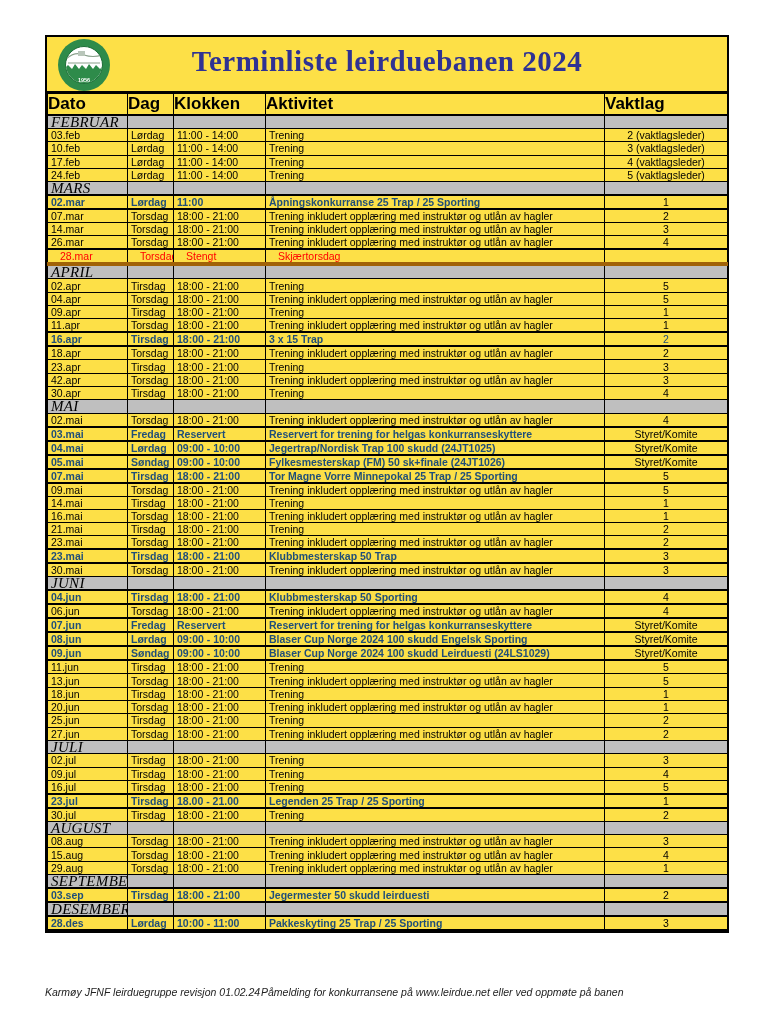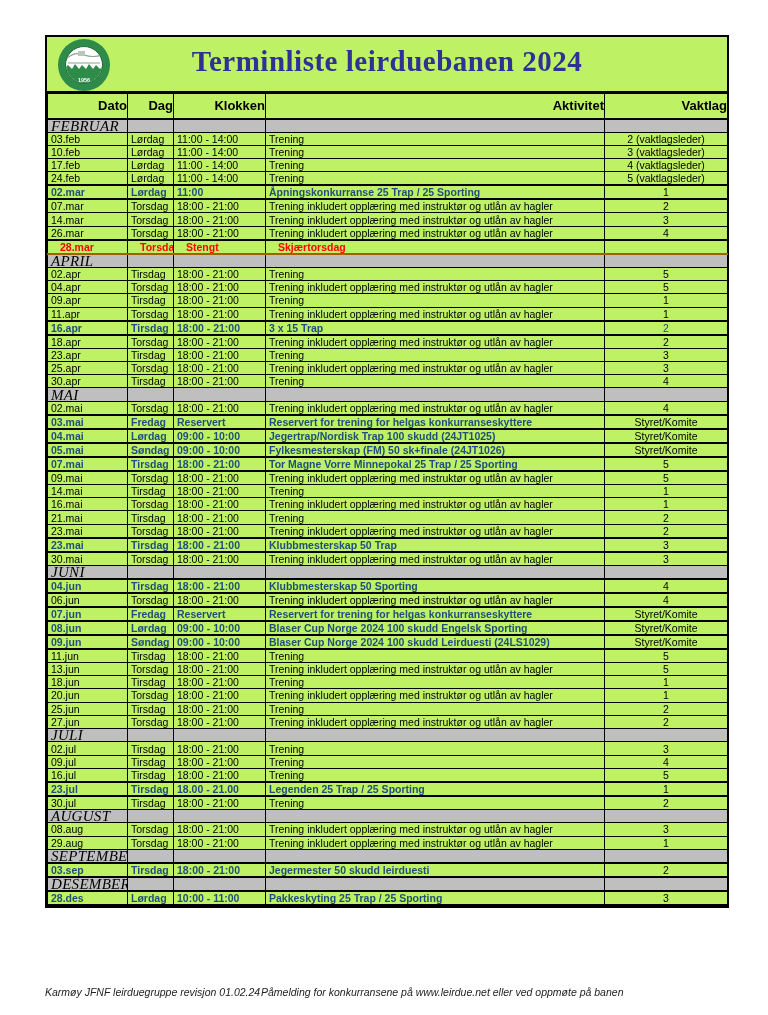--- a/index.html
+++ b/index.html
@@ -10,57 +10,57 @@
     --logo-green:#2e8b4a;
   }
   *{box-sizing:border-box;margin:0;padding:0;}
   html,body{background:#ffffff;}
   body{
     width:768px;height:1015px;position:relative;
     font-family:"Liberation Sans",sans-serif;color:#000;
   }
   .sheet{
     position:absolute;left:45px;top:35px;width:684px;
-    border:2px solid #000;background:#bef264;
+    border:2px solid #000;background:#fde047;
   }
   .titlebar{
     position:relative;height:56px;border-bottom:2px solid #000;
   }
   .logo{position:absolute;left:9px;top:1px;}
   .title{
     position:absolute;left:0;right:0;top:8px;text-align:center;
     font-family:"Liberation Serif",serif;font-weight:700;font-size:29px;
     color:var(--title-color);letter-spacing:.5px;
   }
   table{width:100%;border-collapse:collapse;table-layout:fixed;}
   col.c0{width:80px}col.c1{width:46px}col.c2{width:92px}col.c3{width:339px}col.c4{width:123px}
   th{
     border:1px solid #000;border-bottom:2px solid #000;
-    font-size:13px;font-weight:700;text-align:right;height:25px;
+    font-size:17px;font-weight:700;text-align:left;height:19px;
     white-space:nowrap;overflow:hidden;
   }
   td{
     border:1px solid #000;font-size:10.5px;height:13.3px;line-height:12px;
     padding:0 3px;white-space:nowrap;overflow:hidden;vertical-align:middle;
   }
   td.c4{text-align:center;}
   tr.month td{
     background:var(--month-bg);
     font-family:"Liberation Serif",serif;font-style:italic;
     font-size:15px;letter-spacing:.3px;
   }
   tr.event td{
     color:var(--event-color);font-weight:700;
     border-top:2px solid #000;border-bottom:2px solid #000;
   }
   tr.event td.c4{color:#000;font-weight:400;}
   tr.event td.c4.vblue{color:var(--event-color);}
   tr.closed td{
-    color:var(--closed-color);font-weight:700;
-    border-top:2px solid #000;border-bottom:2px solid #a16207;padding-left:12px;
+    color:var(--closed-color);font-weight:400;
+    border-top:2px solid #000;border-bottom:4px solid #a16207;padding-left:12px;
   }
   .footer{
     position:absolute;left:45px;top:986px;width:684px;display:flex;
     font-style:italic;font-size:10.5px;color:#222;
   }
   .footer .f-left{width:216px;}
 </style>
 </head>
 <body>
 
@@ -131,20 +131,27 @@
           <td class="c3">Trening</td>
           <td class="c4">4 (vaktlagsleder)</td>
         </tr>
         <tr class="">
           <td class="c0">24.feb</td>
           <td class="c1">Lørdag</td>
           <td class="c2">11:00 - 14:00</td>
           <td class="c3">Trening</td>
           <td class="c4">5 (vaktlagsleder)</td>
         </tr>
+        <tr class="month">
+          <td class="c0">MARS</td>
+          <td class="c1"></td>
+          <td class="c2"></td>
+          <td class="c3"></td>
+          <td class="c4"></td>
+        </tr>
         <tr class="event">
           <td class="c0">02.mar</td>
           <td class="c1">Lørdag</td>
           <td class="c2">11:00</td>
           <td class="c3">Åpningskonkurranse 25 Trap / 25 Sporting</td>
           <td class="c4">1</td>
         </tr>
         <tr class="">
           <td class="c0">07.mar</td>
           <td class="c1">Torsdag</td>
@@ -223,21 +230,21 @@
           <td class="c4">2</td>
         </tr>
         <tr class="">
           <td class="c0">23.apr</td>
           <td class="c1">Tirsdag</td>
           <td class="c2">18:00 - 21:00</td>
           <td class="c3">Trening</td>
           <td class="c4">3</td>
         </tr>
         <tr class="">
-          <td class="c0">25.apr</td>
+          <td class="c0">42.apr</td>
           <td class="c1">Torsdag</td>
           <td class="c2">18:00 - 21:00</td>
           <td class="c3">Trening inkludert opplæring med instruktør og utlån av hagler</td>
           <td class="c4">3</td>
         </tr>
         <tr class="">
           <td class="c0">30.apr</td>
           <td class="c1">Tirsdag</td>
           <td class="c2">18:00 - 21:00</td>
           <td class="c3">Trening</td>
@@ -466,20 +473,27 @@
           <td class="c2"></td>
           <td class="c3"></td>
           <td class="c4"></td>
         </tr>
         <tr class="">
           <td class="c0">08.aug</td>
           <td class="c1">Torsdag</td>
           <td class="c2">18:00 - 21:00</td>
           <td class="c3">Trening inkludert opplæring med instruktør og utlån av hagler</td>
           <td class="c4">3</td>
+        </tr>
+        <tr class="">
+          <td class="c0">15.aug</td>
+          <td class="c1">Torsdag</td>
+          <td class="c2">18:00 - 21:00</td>
+          <td class="c3">Trening inkludert opplæring med instruktør og utlån av hagler</td>
+          <td class="c4">4</td>
         </tr>
         <tr class="">
           <td class="c0">29.aug</td>
           <td class="c1">Torsdag</td>
           <td class="c2">18:00 - 21:00</td>
           <td class="c3">Trening inkludert opplæring med instruktør og utlån av hagler</td>
           <td class="c4">1</td>
         </tr>
         <tr class="month">
           <td class="c0">SEPTEMBER</td>

